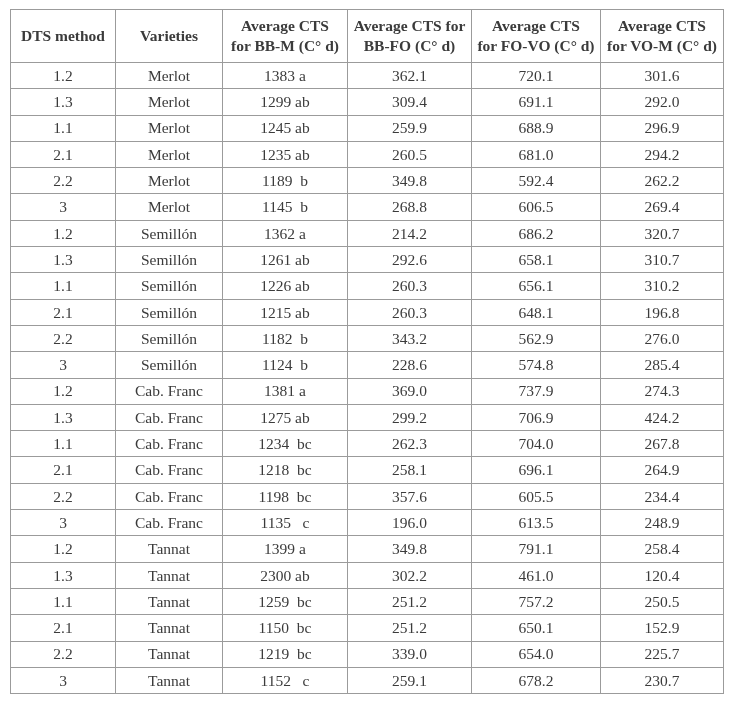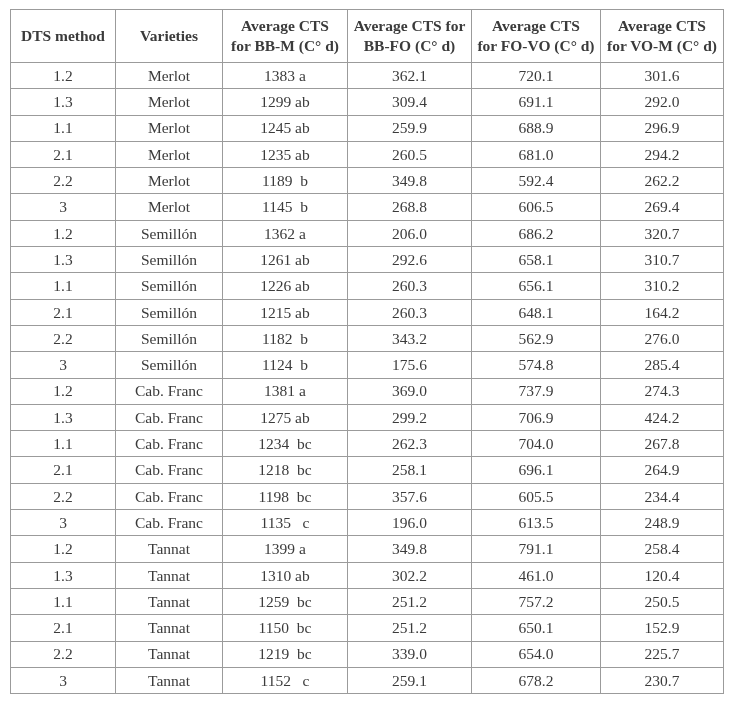--- a/index.html
+++ b/index.html
@@ -116,21 +116,21 @@
           <td>Merlot</td>
           <td>1145  b</td>
           <td>268.8</td>
           <td>606.5</td>
           <td>269.4</td>
         </tr>
         <tr>
           <td>1.2</td>
           <td>Semillón</td>
           <td>1362 a</td>
-          <td>206.0</td>
+          <td>214.2</td>
           <td>686.2</td>
           <td>320.7</td>
         </tr>
         <tr>
           <td>1.3</td>
           <td>Semillón</td>
           <td>1261 ab</td>
           <td>292.6</td>
           <td>658.1</td>
           <td>310.7</td>
@@ -142,35 +142,35 @@
           <td>260.3</td>
           <td>656.1</td>
           <td>310.2</td>
         </tr>
         <tr>
           <td>2.1</td>
           <td>Semillón</td>
           <td>1215 ab</td>
           <td>260.3</td>
           <td>648.1</td>
-          <td>164.2</td>
+          <td>196.8</td>
         </tr>
         <tr>
           <td>2.2</td>
           <td>Semillón</td>
           <td>1182  b</td>
           <td>343.2</td>
           <td>562.9</td>
           <td>276.0</td>
         </tr>
         <tr>
           <td>3</td>
           <td>Semillón</td>
           <td>1124  b</td>
-          <td>175.6</td>
+          <td>228.6</td>
           <td>574.8</td>
           <td>285.4</td>
         </tr>
         <tr>
           <td>1.2</td>
           <td>Cab. Franc</td>
           <td>1381 a</td>
           <td>369.0</td>
           <td>737.9</td>
           <td>274.3</td>
@@ -219,21 +219,21 @@
           <td>1.2</td>
           <td>Tannat</td>
           <td>1399 a</td>
           <td>349.8</td>
           <td>791.1</td>
           <td>258.4</td>
         </tr>
         <tr>
           <td>1.3</td>
           <td>Tannat</td>
-          <td>1310 ab</td>
+          <td>2300 ab</td>
           <td>302.2</td>
           <td>461.0</td>
           <td>120.4</td>
         </tr>
         <tr>
           <td>1.1</td>
           <td>Tannat</td>
           <td>1259  bc</td>
           <td>251.2</td>
           <td>757.2</td>

